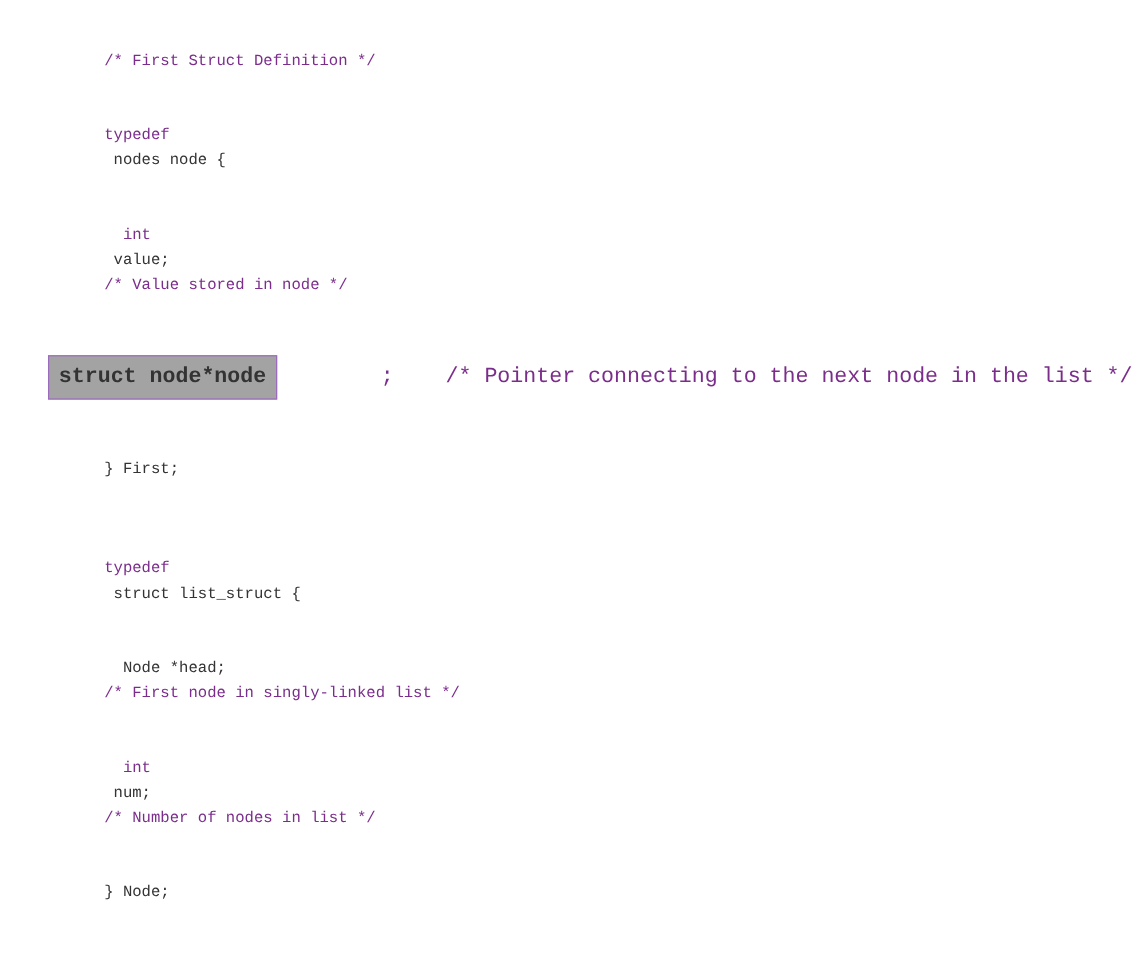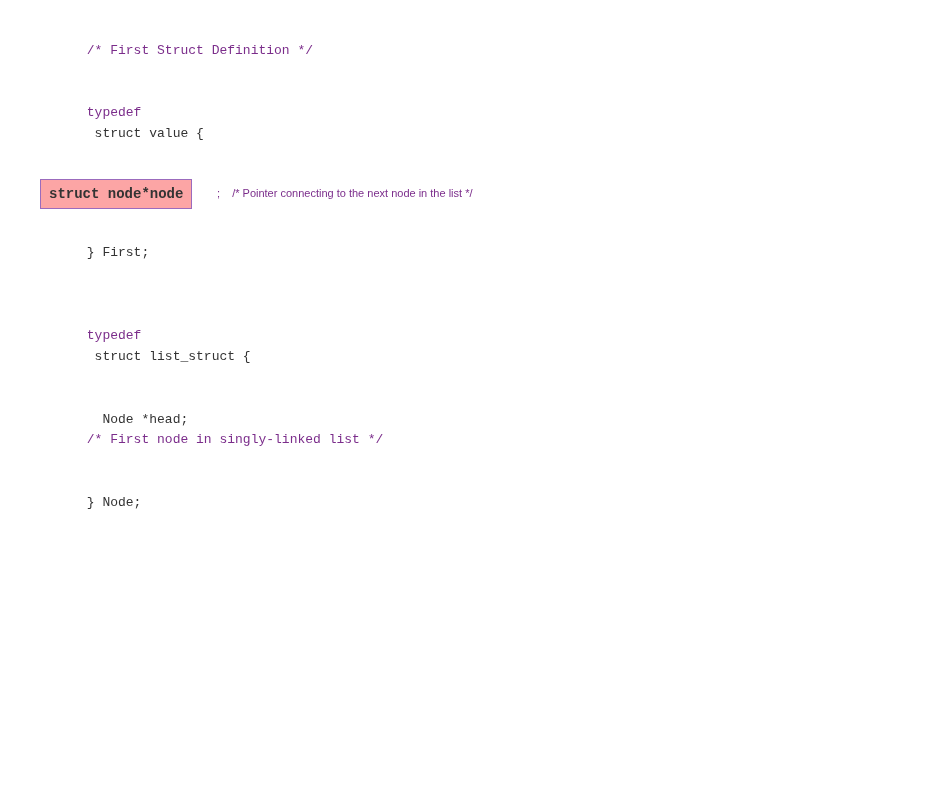--- a/index.html
+++ b/index.html
@@ -38,50 +38,55 @@
       color: #7b2d8b;
       font-weight: normal;
     }
 
     .comment {
       color: #7b2d8b;
     }
 
     .autocomplete-popup {
       display: inline-block;
-      background: #fca5a5;
+      background: #a3a3a3;
       border: 1px solid #9b6bbd;
       padding: 3px 8px;
       font-family: 'Courier New', Courier, monospace;
-      font-size: 14px;
+      font-size: 18px;
       font-weight: bold;
       color: #333;
       position: relative;
       top: 0;
     }
   </style>
 </head>
 <body>
 
 <div class="page-top">
   <div class="code-block">
 
     <span class="code-line">
       <span class="comment">/* First Struct Definition */</span>
     </span>
 
     <span class="code-line">
       <span class="kw">typedef</span>
-      <span> struct value {</span>
+      <span> nodes node {</span>
     </span>
 
+    <span class="code-line">
+      <span class="kw">  int</span>
+      <span> value;                    </span>
+      <span class="comment">/* Value stored in node */</span>
+    </span>
 
     <span class="code-line" style="display:flex; align-items:center; margin: 2px 0;">
       <span class="autocomplete-popup">struct node*node</span>
-      <span style="font-family:Liberation Sans, sans-serif; font-size:11px;">
+      <span style="font-family:Liberation Mono, monospace; font-size:18px;">
         <span class="comment">;    /* Pointer connecting to the next node in the list */</span>
       </span>
     </span>
 
     <span class="code-line">
       <span>} First;</span>
     </span>
 
     <span class="code-line">&nbsp;</span>
 
@@ -89,20 +94,25 @@
     <span class="code-line">
       <span class="kw">typedef</span>
       <span> struct list_struct {</span>
     </span>
 
     <span class="code-line">
       <span>  Node *head;        </span>
       <span class="comment">/* First node in singly-linked list */</span>
     </span>
 
+    <span class="code-line">
+      <span class="kw">  int</span>
+      <span> num;           </span>
+      <span class="comment">/* Number of nodes in list */</span>
+    </span>
 
     <span class="code-line">
       <span>} Node;</span>
     </span>
 
   </div>
 
 </div>
 
 </body></html>

